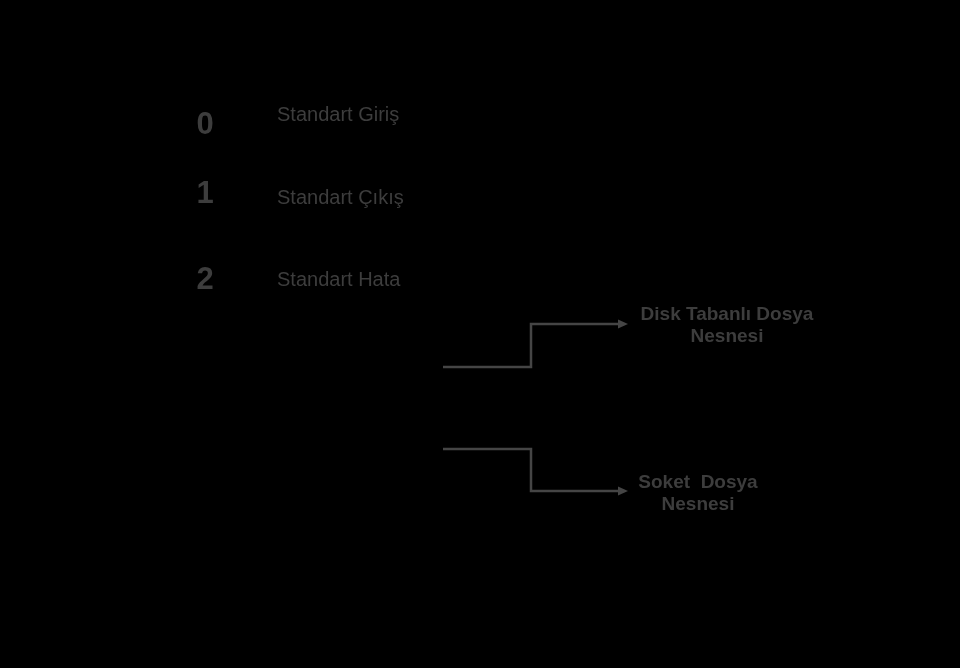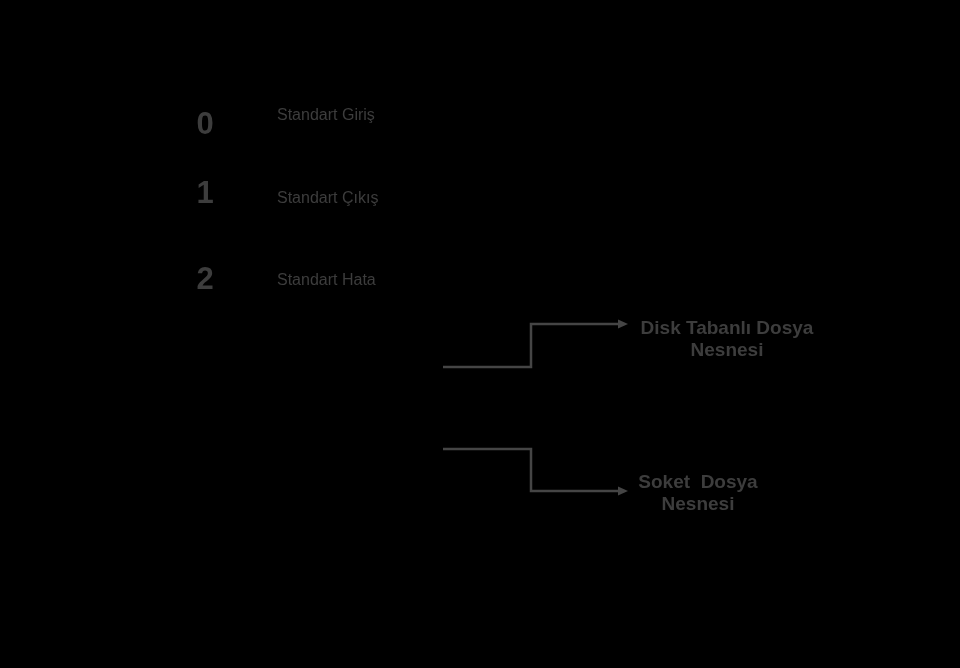--- a/index.html
+++ b/index.html
@@ -31,41 +31,41 @@
   .fd-number.row-0 { top: 108px; }
   .fd-number.row-1 { top: 177px; }
   .fd-number.row-2 { top: 263px; }
 
   
   .fd-label {
     position: absolute;
     left: 277px;
     width: 130px;
     color: #3d3d3d;
-    font-size: 16px;
+    font-size: 20px;
     font-weight: 400;
     line-height: 23px;
     white-space: nowrap;
   }
   .fd-label.row-0 { top: 103px; }
   .fd-label.row-1 { top: 186px; }
   .fd-label.row-2 { top: 268px; }
 
   
   .obj-label {
     position: absolute;
     width: 220px;
     color: #3d3d3d;
     font-size: 19px;
     font-weight: bold;
     line-height: 22px;
     text-align: center;
     white-space: pre-wrap;
   }
-  .obj-label.disk   { left: 617px; top: 317px; }
+  .obj-label.disk   { left: 617px; top: 303px; }
   .obj-label.socket { left: 588px; top: 471px; }
 
   
   .connector-layer {
     position: absolute;
     left: 0;
     top: 0;
     width: 960px;
     height: 668px;
   }

